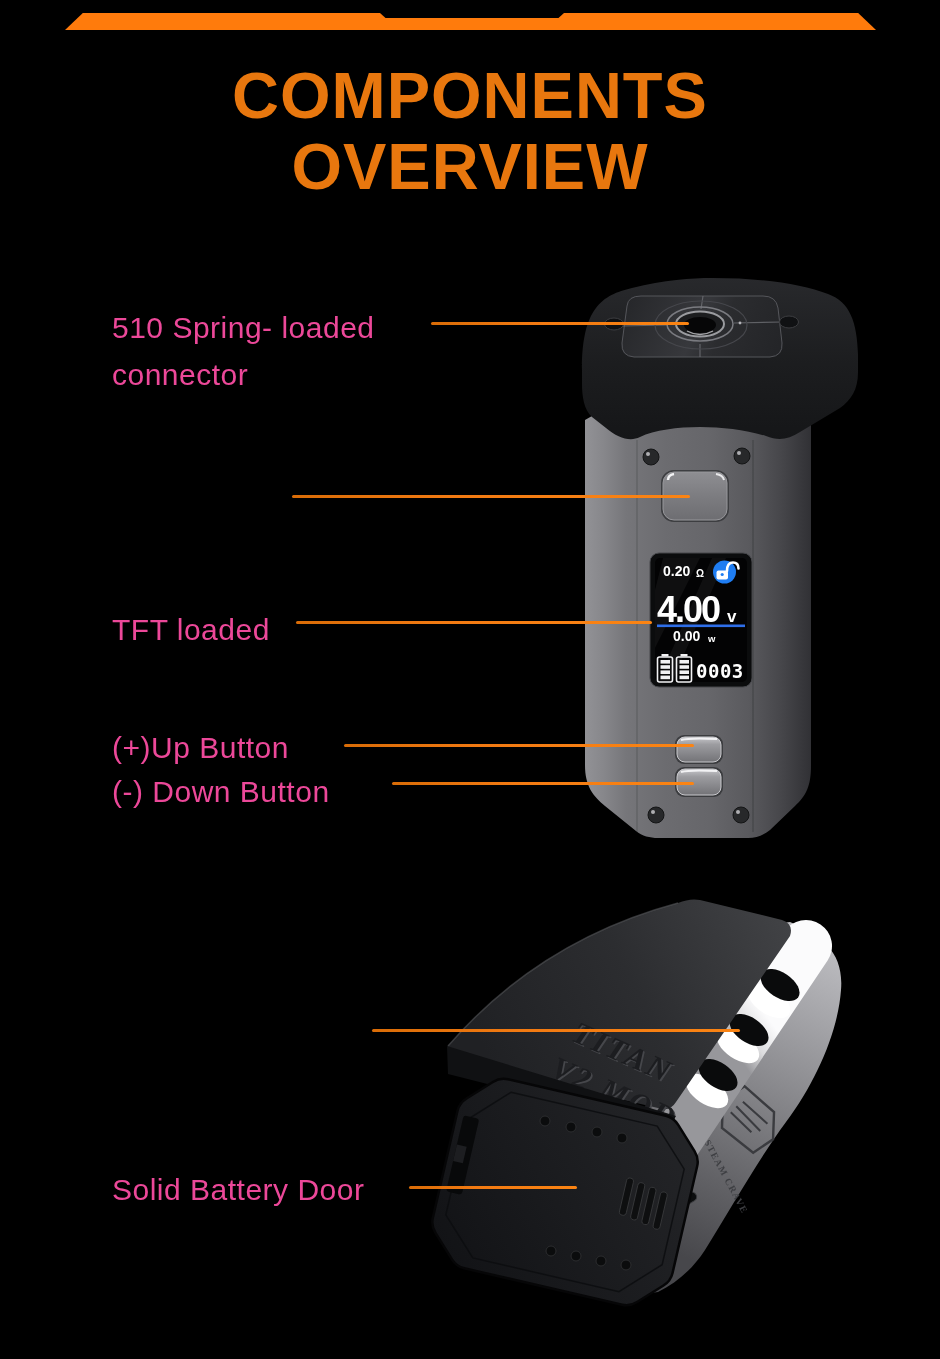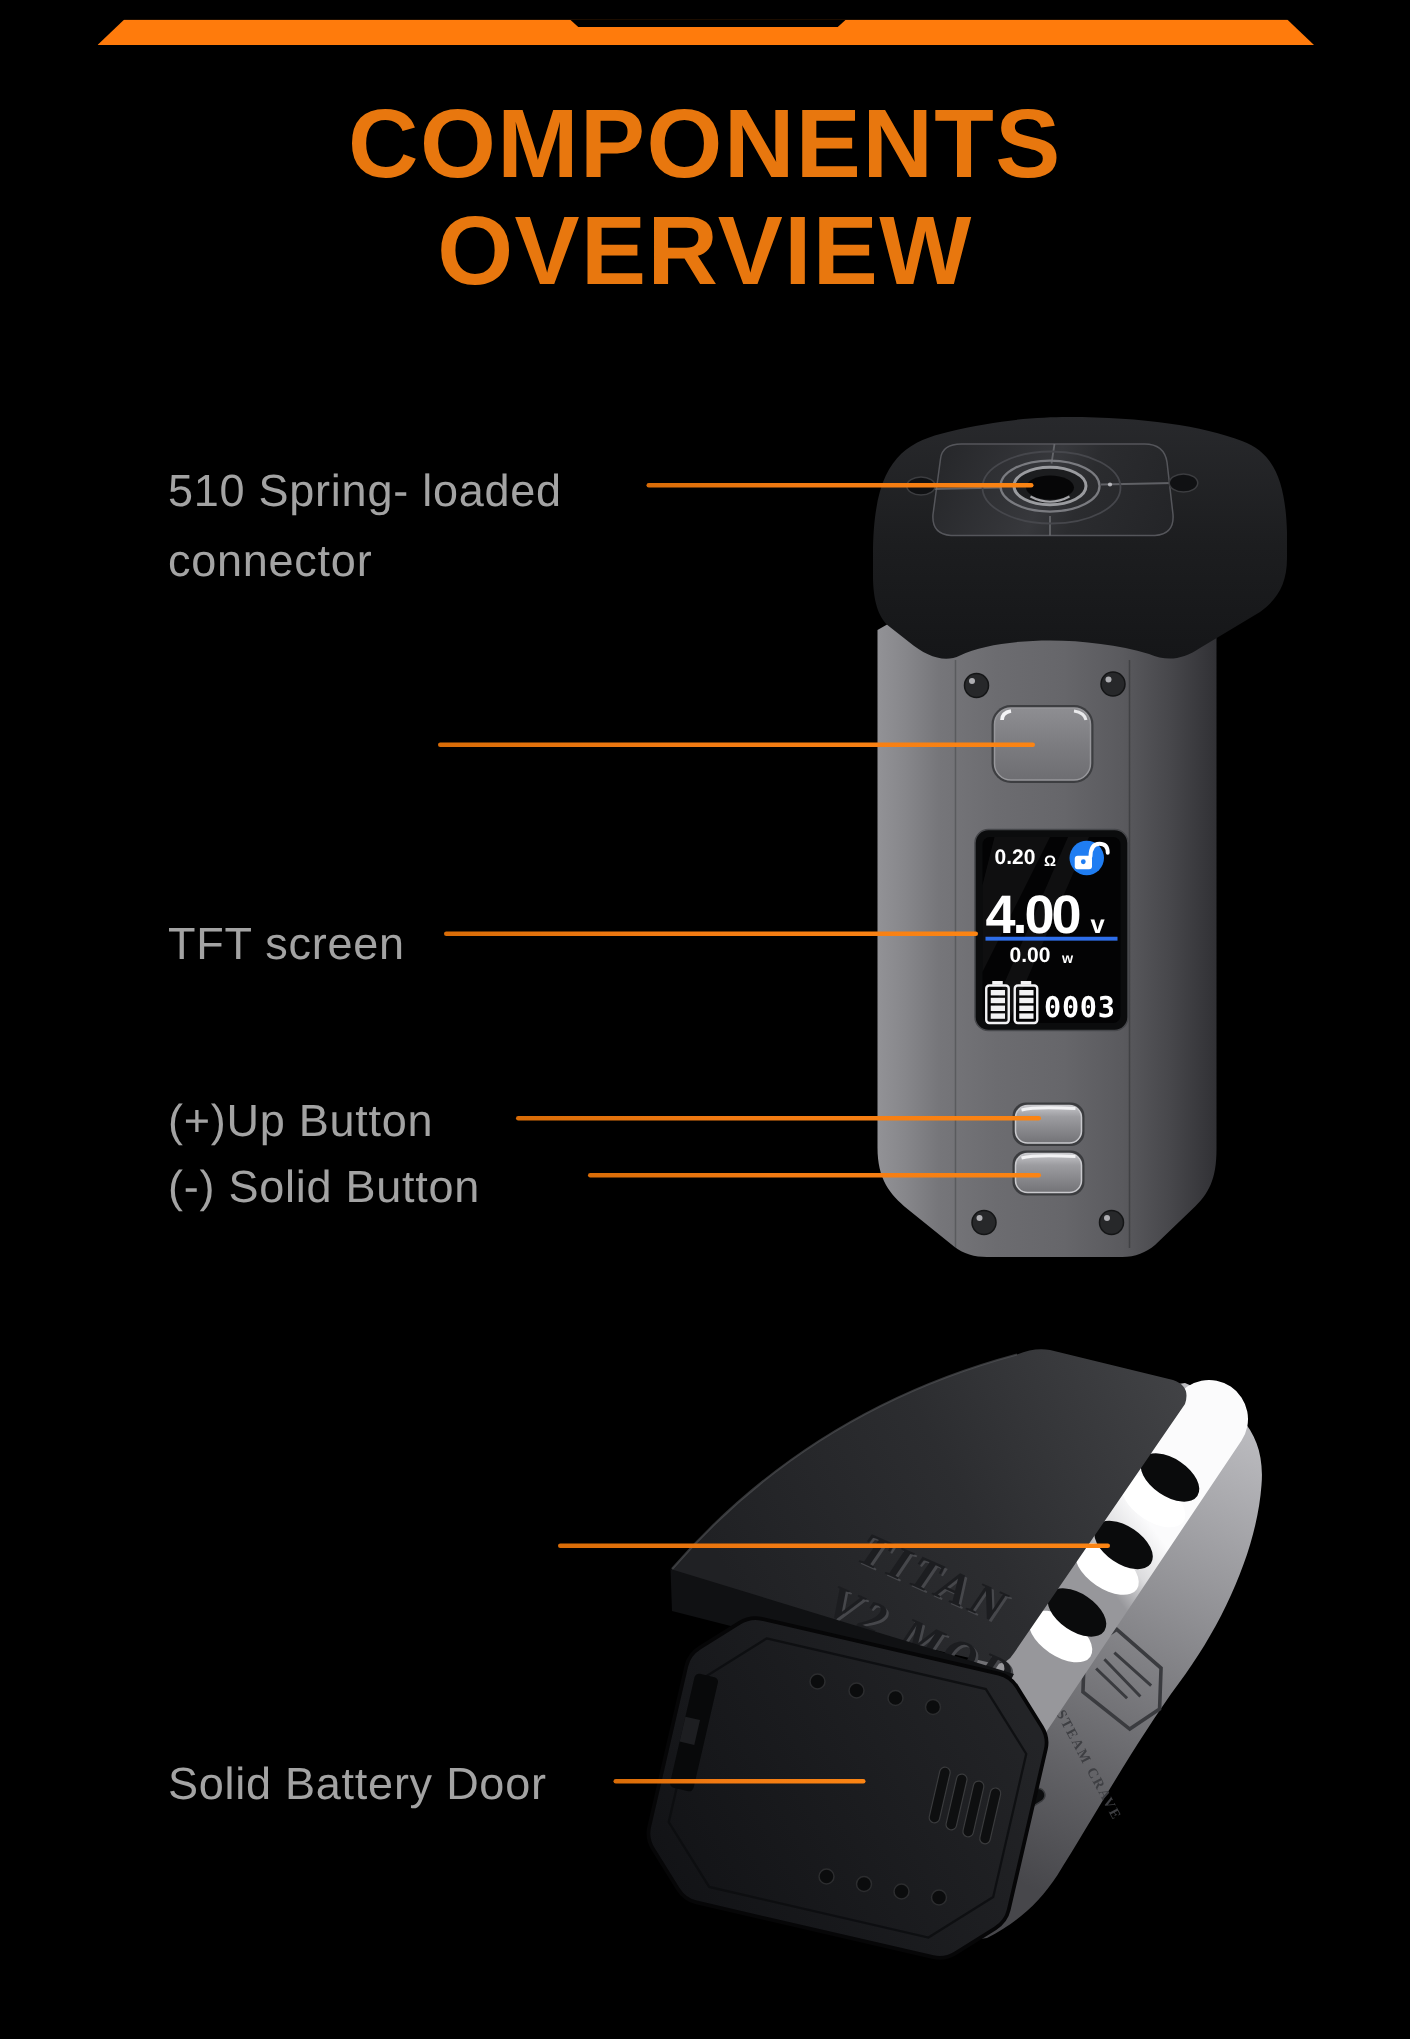--- a/index.html
+++ b/index.html
@@ -10,21 +10,21 @@
   
   .top-bar{position:absolute;left:65px;top:13px;width:811px;height:17px;
            clip-path:polygon(2.2% 0%,97.8% 0%,100% 100%,0% 100%);z-index:1;}
   .top-bar-notch{position:absolute;left:380px;top:13px;width:184px;height:5px;
            background:#000;clip-path:polygon(0 0,100% 0,97% 100%,3% 100%);z-index:2;}
   .page-title{position:absolute;left:0;right:0;top:60px;text-align:center;
            font-weight:800;font-size:65px;line-height:71px;letter-spacing:1px;
            z-index:2;}
 
   
-  .label{position:absolute;left:112px;color:#a3a3a3;font-size:30px;
+  .label{position:absolute;left:112px;color:#ec4899;font-size:30px;
          letter-spacing:.5px;line-height:47px;font-weight:400;z-index:4;}
 
   
   .lead{position:absolute;height:3px;z-index:5;border-radius:2px;
         background:linear-gradient(90deg,#d96c07 0%,#f27a12 40%,#fb8413 100%);}
 
   .dev{position:absolute;z-index:3;}
 </style>
 </head>
 <body>
@@ -275,23 +275,23 @@
       <rect x="634" y="1184" width="7" height="38" rx="3.5"></rect>
       <rect x="646" y="1186" width="7" height="38" rx="3.5"></rect>
       <rect x="658" y="1188" width="7" height="38" rx="3.5"></rect>
     </g>
   </svg>
 
   <div class="label" style="top:304px">
     <div>510 Spring- loaded</div>
     <div>connector</div>
   </div>
-  <div class="label" style="top:606px">TFT screen</div>
+  <div class="label" style="top:606px">TFT loaded</div>
   <div class="label" style="top:724px">(+)Up Button</div>
-  <div class="label" style="top:768px">(-) Solid Button</div>
+  <div class="label" style="top:768px">(-) Down Button</div>
   <div class="label" style="top:1166px">Solid Battery Door</div>
 
   <div class="lead" style="left:431px;top:322px;width:258px"></div>
   <div class="lead" style="left:292px;top:495px;width:398px"></div>
   <div class="lead" style="left:296px;top:621px;width:356px"></div>
   <div class="lead" style="left:344px;top:744px;width:350px"></div>
   <div class="lead" style="left:392px;top:782px;width:302px"></div>
   <div class="lead" style="left:372px;top:1029px;width:368px"></div>
   <div class="lead" style="left:409px;top:1186px;width:168px"></div>
 

